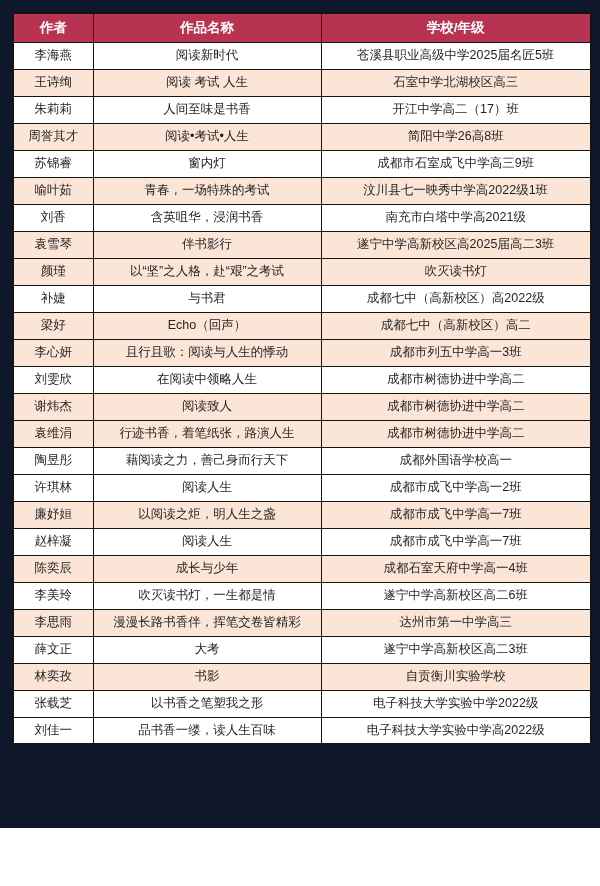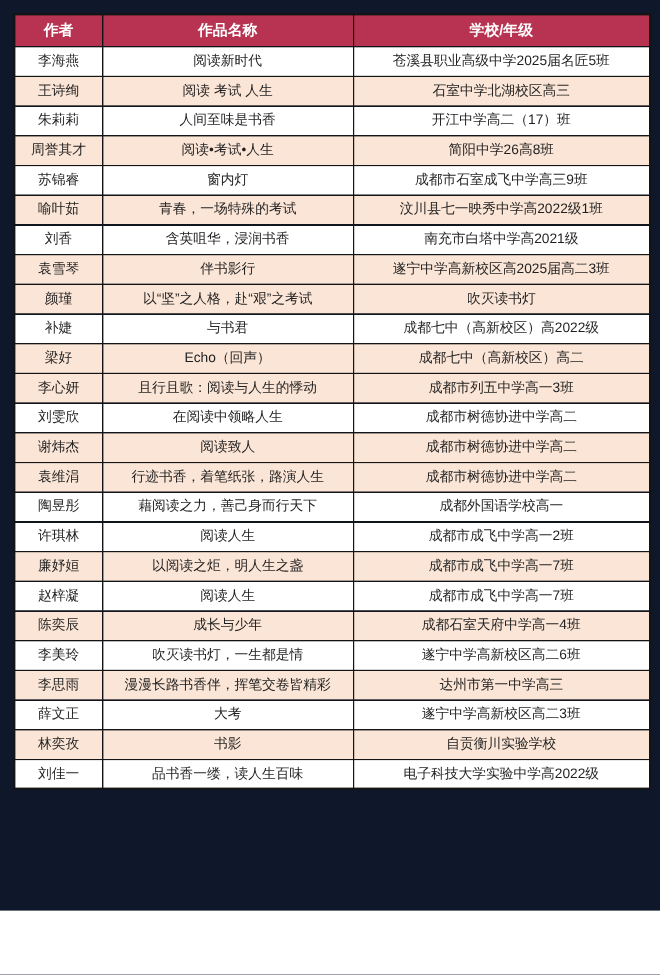--- a/index.html
+++ b/index.html
@@ -209,20 +209,25 @@
     <td>大考</td>
     <td>遂宁中学高新校区高二3班</td>
   </tr>
 
   <tr class="alt">
     <td>林奕孜</td>
     <td>书影</td>
     <td>自贡衡川实验学校</td>
   </tr>
 
+  <tr>
+    <td>张载芝</td>
+    <td>以书香之笔塑我之形</td>
+    <td>电子科技大学实验中学2022级</td>
+  </tr>
 
 
   <tr>
     <td>刘佳一</td>
     <td>品书香一缕，读人生百味</td>
     <td>电子科技大学实验中学高2022级</td>
   </tr>
 </tbody>
   </table>
 </div>

